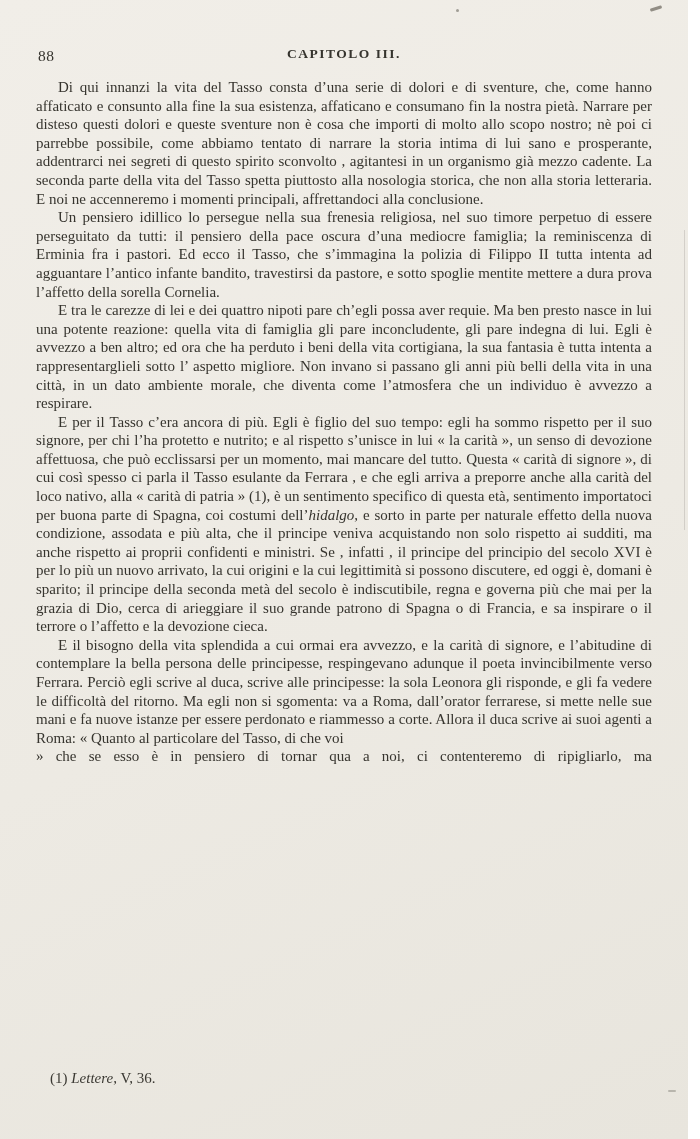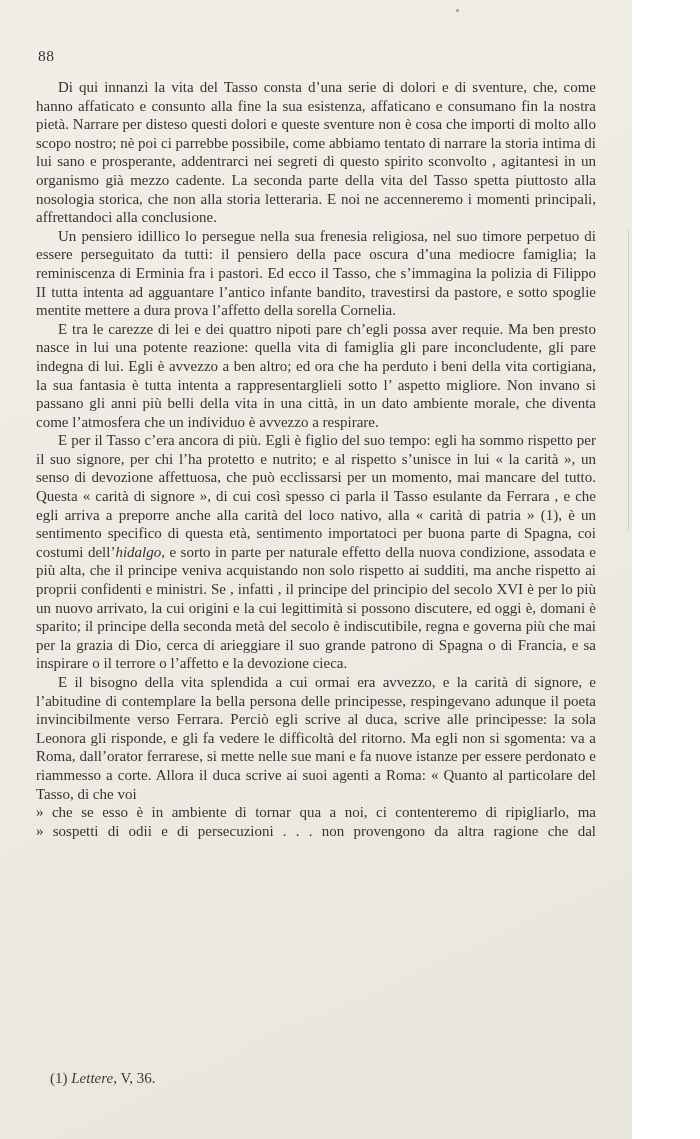--- a/index.html
+++ b/index.html
@@ -1,18 +1,18 @@
 <!DOCTYPE html>
 <html><head>
 <meta charset="utf-8">
 <style>
   html, body { margin: 0; padding: 0; }
   .page {
     position: relative;
-    width: 632px;
+    width: 688px;
     height: 1139px;
     overflow: hidden;
     background: linear-gradient(155deg, #f1eee8 0%, #edeae3 55%, #e8e5dd 100%);
     color: #36342e;
     font-family: "Liberation Serif", "DejaVu Serif", serif;
   }
   .running-head {
     position: relative;
     margin: 46px 36px 12px 36px;
     height: 20px;
@@ -82,27 +82,27 @@
 
 <div class="page">
 
   <div class="speck speck-a"></div>
   <div class="speck speck-b"></div>
   <div class="speck speck-c"></div>
   <div class="edge-line"></div>
 
   <div class="running-head">
     <span class="page-number">88</span>
+    <span class="chapter-title">CAPITOLO III.</span>
   </div>
 
   <div class="body-text">
     <p>Di qui innanzi la vita del Tasso consta d’una serie di dolori e di sventure, che, come hanno affaticato e consunto alla fine la sua esistenza, affaticano e consumano fin la nostra pietà. Narrare per disteso questi dolori e queste sventure non è cosa che importi di molto allo scopo nostro; nè poi ci parrebbe possibile, come abbiamo tentato di narrare la storia intima di lui sano e prosperante, addentrarci nei segreti di questo spirito sconvolto , agitantesi in un organismo già mezzo cadente. La seconda parte della vita del Tasso spetta piuttosto alla nosologia storica, che non alla storia letteraria. E noi ne accenneremo i momenti principali, affrettandoci alla conclusione.</p>
     <p>Un pensiero idillico lo persegue nella sua frenesia religiosa, nel suo timore perpetuo di essere perseguitato da tutti: il pensiero della pace oscura d’una mediocre famiglia; la reminiscenza di Erminia fra i pastori. Ed ecco il Tasso, che s’immagina la polizia di Filippo II tutta intenta ad agguantare l’antico infante bandito, travestirsi da pastore, e sotto spoglie mentite mettere a dura prova l’affetto della sorella Cornelia.</p>
     <p>E tra le carezze di lei e dei quattro nipoti pare ch’egli possa aver requie. Ma ben presto nasce in lui una potente reazione: quella vita di famiglia gli pare inconcludente, gli pare indegna di lui. Egli è avvezzo a ben altro; ed ora che ha perduto i beni della vita cortigiana, la sua fantasia è tutta intenta a rappresentarglieli sotto l’ aspetto migliore. Non invano si passano gli anni più belli della vita in una città, in un dato ambiente morale, che diventa come l’atmosfera che un individuo è avvezzo a respirare.</p>
     <p><span>E per il Tasso c’era ancora di più. Egli è figlio del suo tempo: egli ha sommo rispetto per il suo signore, per chi l’ha protetto e nutrito; e al rispetto s’unisce in lui « la carità », un senso di devozione affettuosa, che può ecclissarsi per un momento, mai mancare del tutto. Questa « carità di signore », di cui così spesso ci parla il Tasso esulante da Ferrara , e che egli arriva a preporre anche alla carità del loco nativo, alla « carità di patria » (1), è un sentimento specifico di questa età, sentimento importatoci per buona parte di Spagna, coi costumi dell’</span><span class="it">hidalgo</span><span>, e sorto in parte per naturale effetto della nuova condizione, assodata e più alta, che il principe veniva acquistando non solo rispetto ai sudditi, ma anche rispetto ai proprii confidenti e ministri. Se , infatti , il principe del principio del secolo XVI è per lo più un nuovo arrivato, la cui origini e la cui legittimità si possono discutere, ed oggi è, domani è sparito; il principe della seconda metà del secolo è indiscutibile, regna e governa più che mai per la grazia di Dio, cerca di arieggiare il suo grande patrono di Spagna o di Francia, e sa inspirare o il terrore o l’affetto e la devozione cieca.</span></p>
     <p>E il bisogno della vita splendida a cui ormai era avvezzo, e la carità di signore, e l’abitudine di contemplare la bella persona delle principesse, respingevano adunque il poeta invincibilmente verso Ferrara. Perciò egli scrive al duca, scrive alle principesse: la sola Leonora gli risponde, e gli fa vedere le difficoltà del ritorno. Ma egli non si sgomenta: va a Roma, dall’orator ferrarese, si mette nelle sue mani e fa nuove istanze per essere perdonato e riammesso a corte. Allora il duca scrive ai suoi agenti a Roma: « Quanto al particolare del Tasso, di che voi</p>
-    <div class="quote-line">» che se esso è in ambiente di tornar qua a noi, ci contenteremo di ripigliarlo, ma</div>
-    <div class="quote-line">» sospetti di odii e di persecuzioni . . . non provengono da altra ragione che dal</div>
+    <div class="quote-line">» che se esso è in pensiero di tornar qua a noi, ci contenteremo di ripigliarlo, ma</div>
   </div>
 
   <div class="footnote"><span>(1) </span><span class="it">Lettere</span><span>, V, 36.</span></div>
 
 </div>
 
 </body></html>

